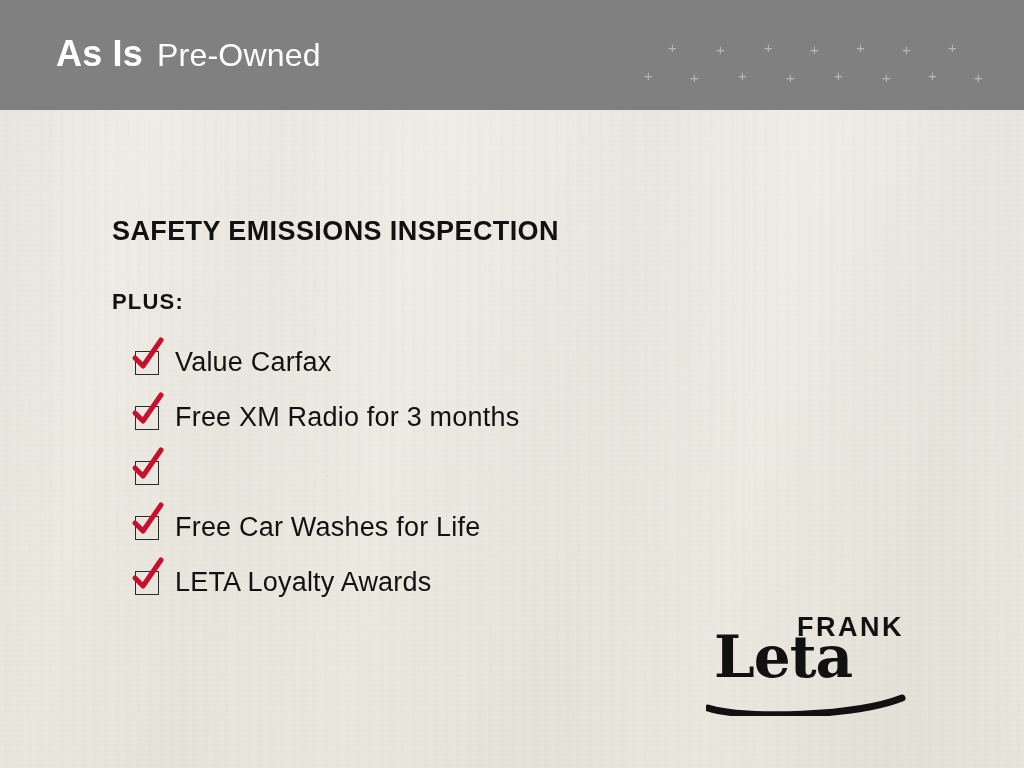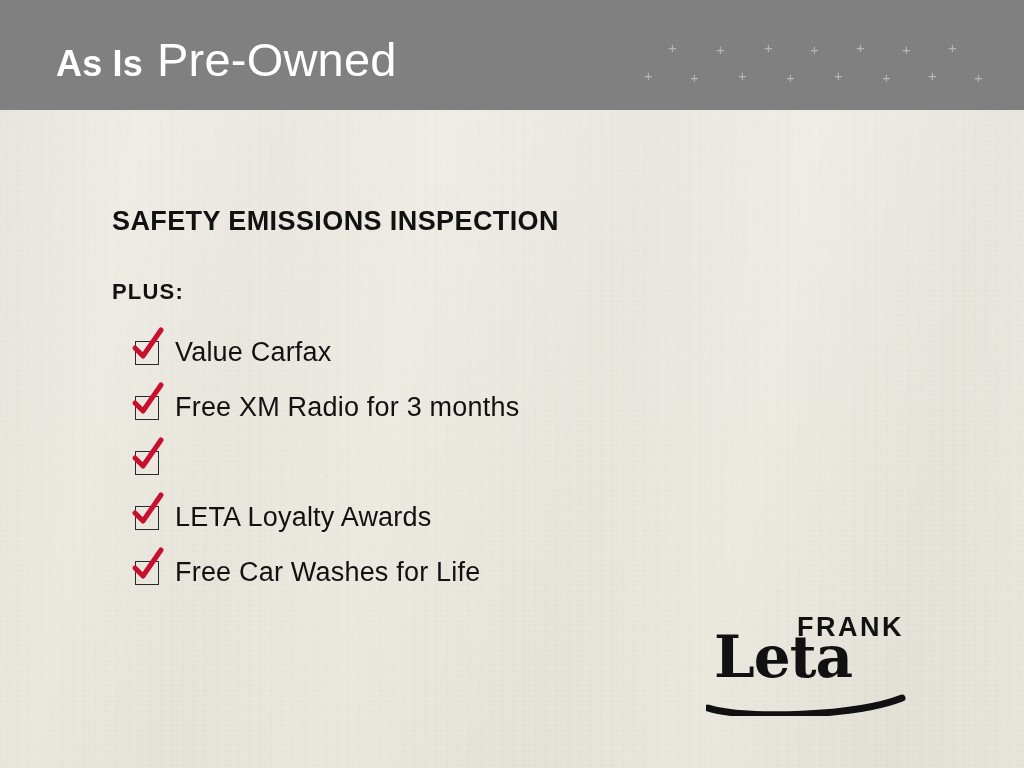--- a/index.html
+++ b/index.html
@@ -54,21 +54,21 @@
     white-space: nowrap;
     line-height: 1;
   }
   .title-bold {
     font-size: 36px;
     font-weight: bold;
     color: #ffffff;
     letter-spacing: 0.2px;
   }
   .title-light {
-    font-size: 47px;
+    font-size: 32px;
     font-weight: 300;
     color: #ffffff;
     letter-spacing: 0.2px;
     margin-left: 14px;
   }
   .plus-field {
     position: absolute;
     right: 22px;
     top: 40px;
     width: 340px;
@@ -81,21 +81,21 @@
   }
   .plus-mark {
     position: absolute;
     font-family: "Liberation Sans", sans-serif;
     font-weight: 400;
     color: #b7b7b7;
   }
   .content {
     position: absolute;
     left: 112px;
-    top: 206px;
+    top: 216px;
     z-index: 2;
   }
   .heading {
     font-size: 27px;
     font-weight: 600;
     color: #111111;
     letter-spacing: 0.4px;
     margin-bottom: 42px;
   }
   .plus-label {
@@ -231,29 +231,29 @@
             <path d="M4 20 L12 28 L30 2" fill="none" stroke="#c8102e" stroke-width="5" stroke-linecap="round" stroke-linejoin="round"></path>
           </svg>
         </span>
       </li>
       <li class="list-item">
         <span class="check-box">
           <svg viewBox="0 0 34 34" aria-hidden="true">
             <path d="M4 20 L12 28 L30 2" fill="none" stroke="#c8102e" stroke-width="5" stroke-linecap="round" stroke-linejoin="round"></path>
           </svg>
         </span>
+        <span class="item-label">Free Car Washes for Life</span>
+      </li>
+      <li class="list-item">
+        <span class="check-box">
+          <svg viewBox="0 0 34 34" aria-hidden="true">
+            <path d="M4 20 L12 28 L30 2" fill="none" stroke="#c8102e" stroke-width="5" stroke-linecap="round" stroke-linejoin="round"></path>
+          </svg>
+        </span>
         <span class="item-label">LETA Loyalty Awards</span>
-      </li>
-      <li class="list-item">
-        <span class="check-box">
-          <svg viewBox="0 0 34 34" aria-hidden="true">
-            <path d="M4 20 L12 28 L30 2" fill="none" stroke="#c8102e" stroke-width="5" stroke-linecap="round" stroke-linejoin="round"></path>
-          </svg>
-        </span>
-        <span class="item-label">Free Car Washes for Life</span>
       </li>
     </ul>
   </div>
 
   <div class="logo">
     <span class="logo-frank">FRANK</span>
     <span class="logo-leta">Leta</span>
     <svg class="logo-swash" viewBox="0 0 200 26" aria-hidden="true">
       <path d="M2 18 C 40 30, 150 26, 196 8" fill="none" stroke="#111111" stroke-width="7" stroke-linecap="round"></path>
     </svg>

